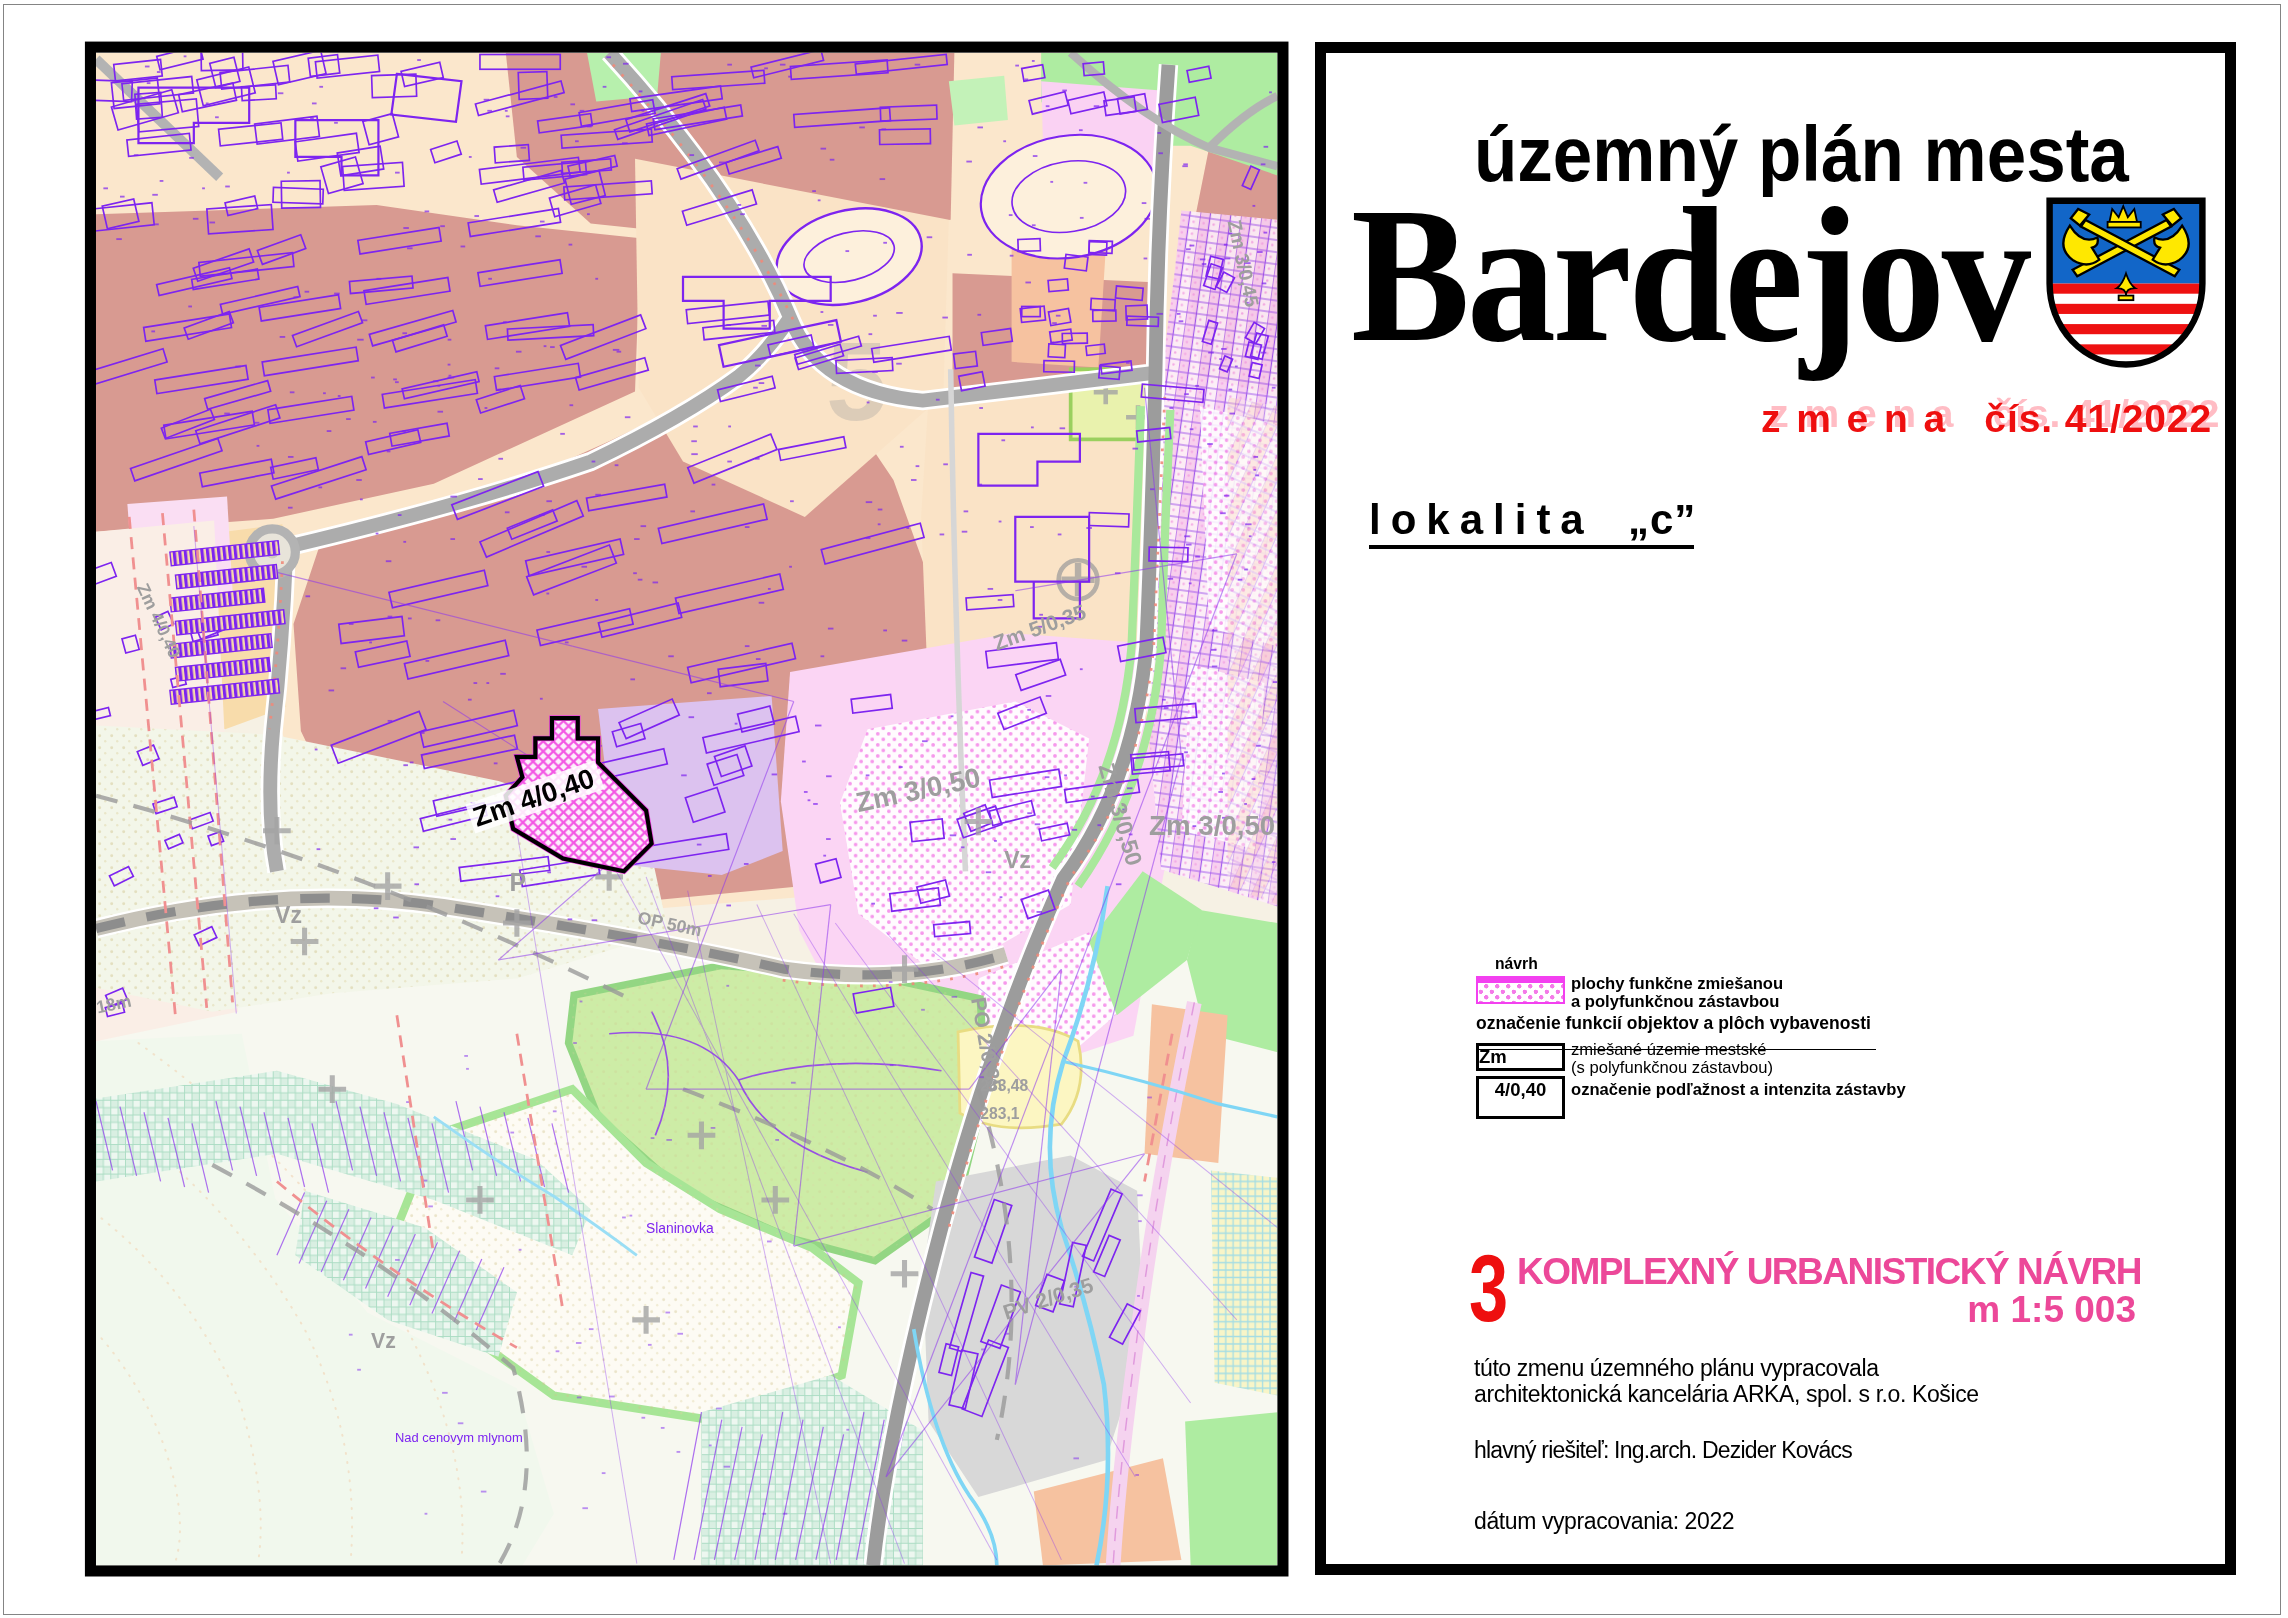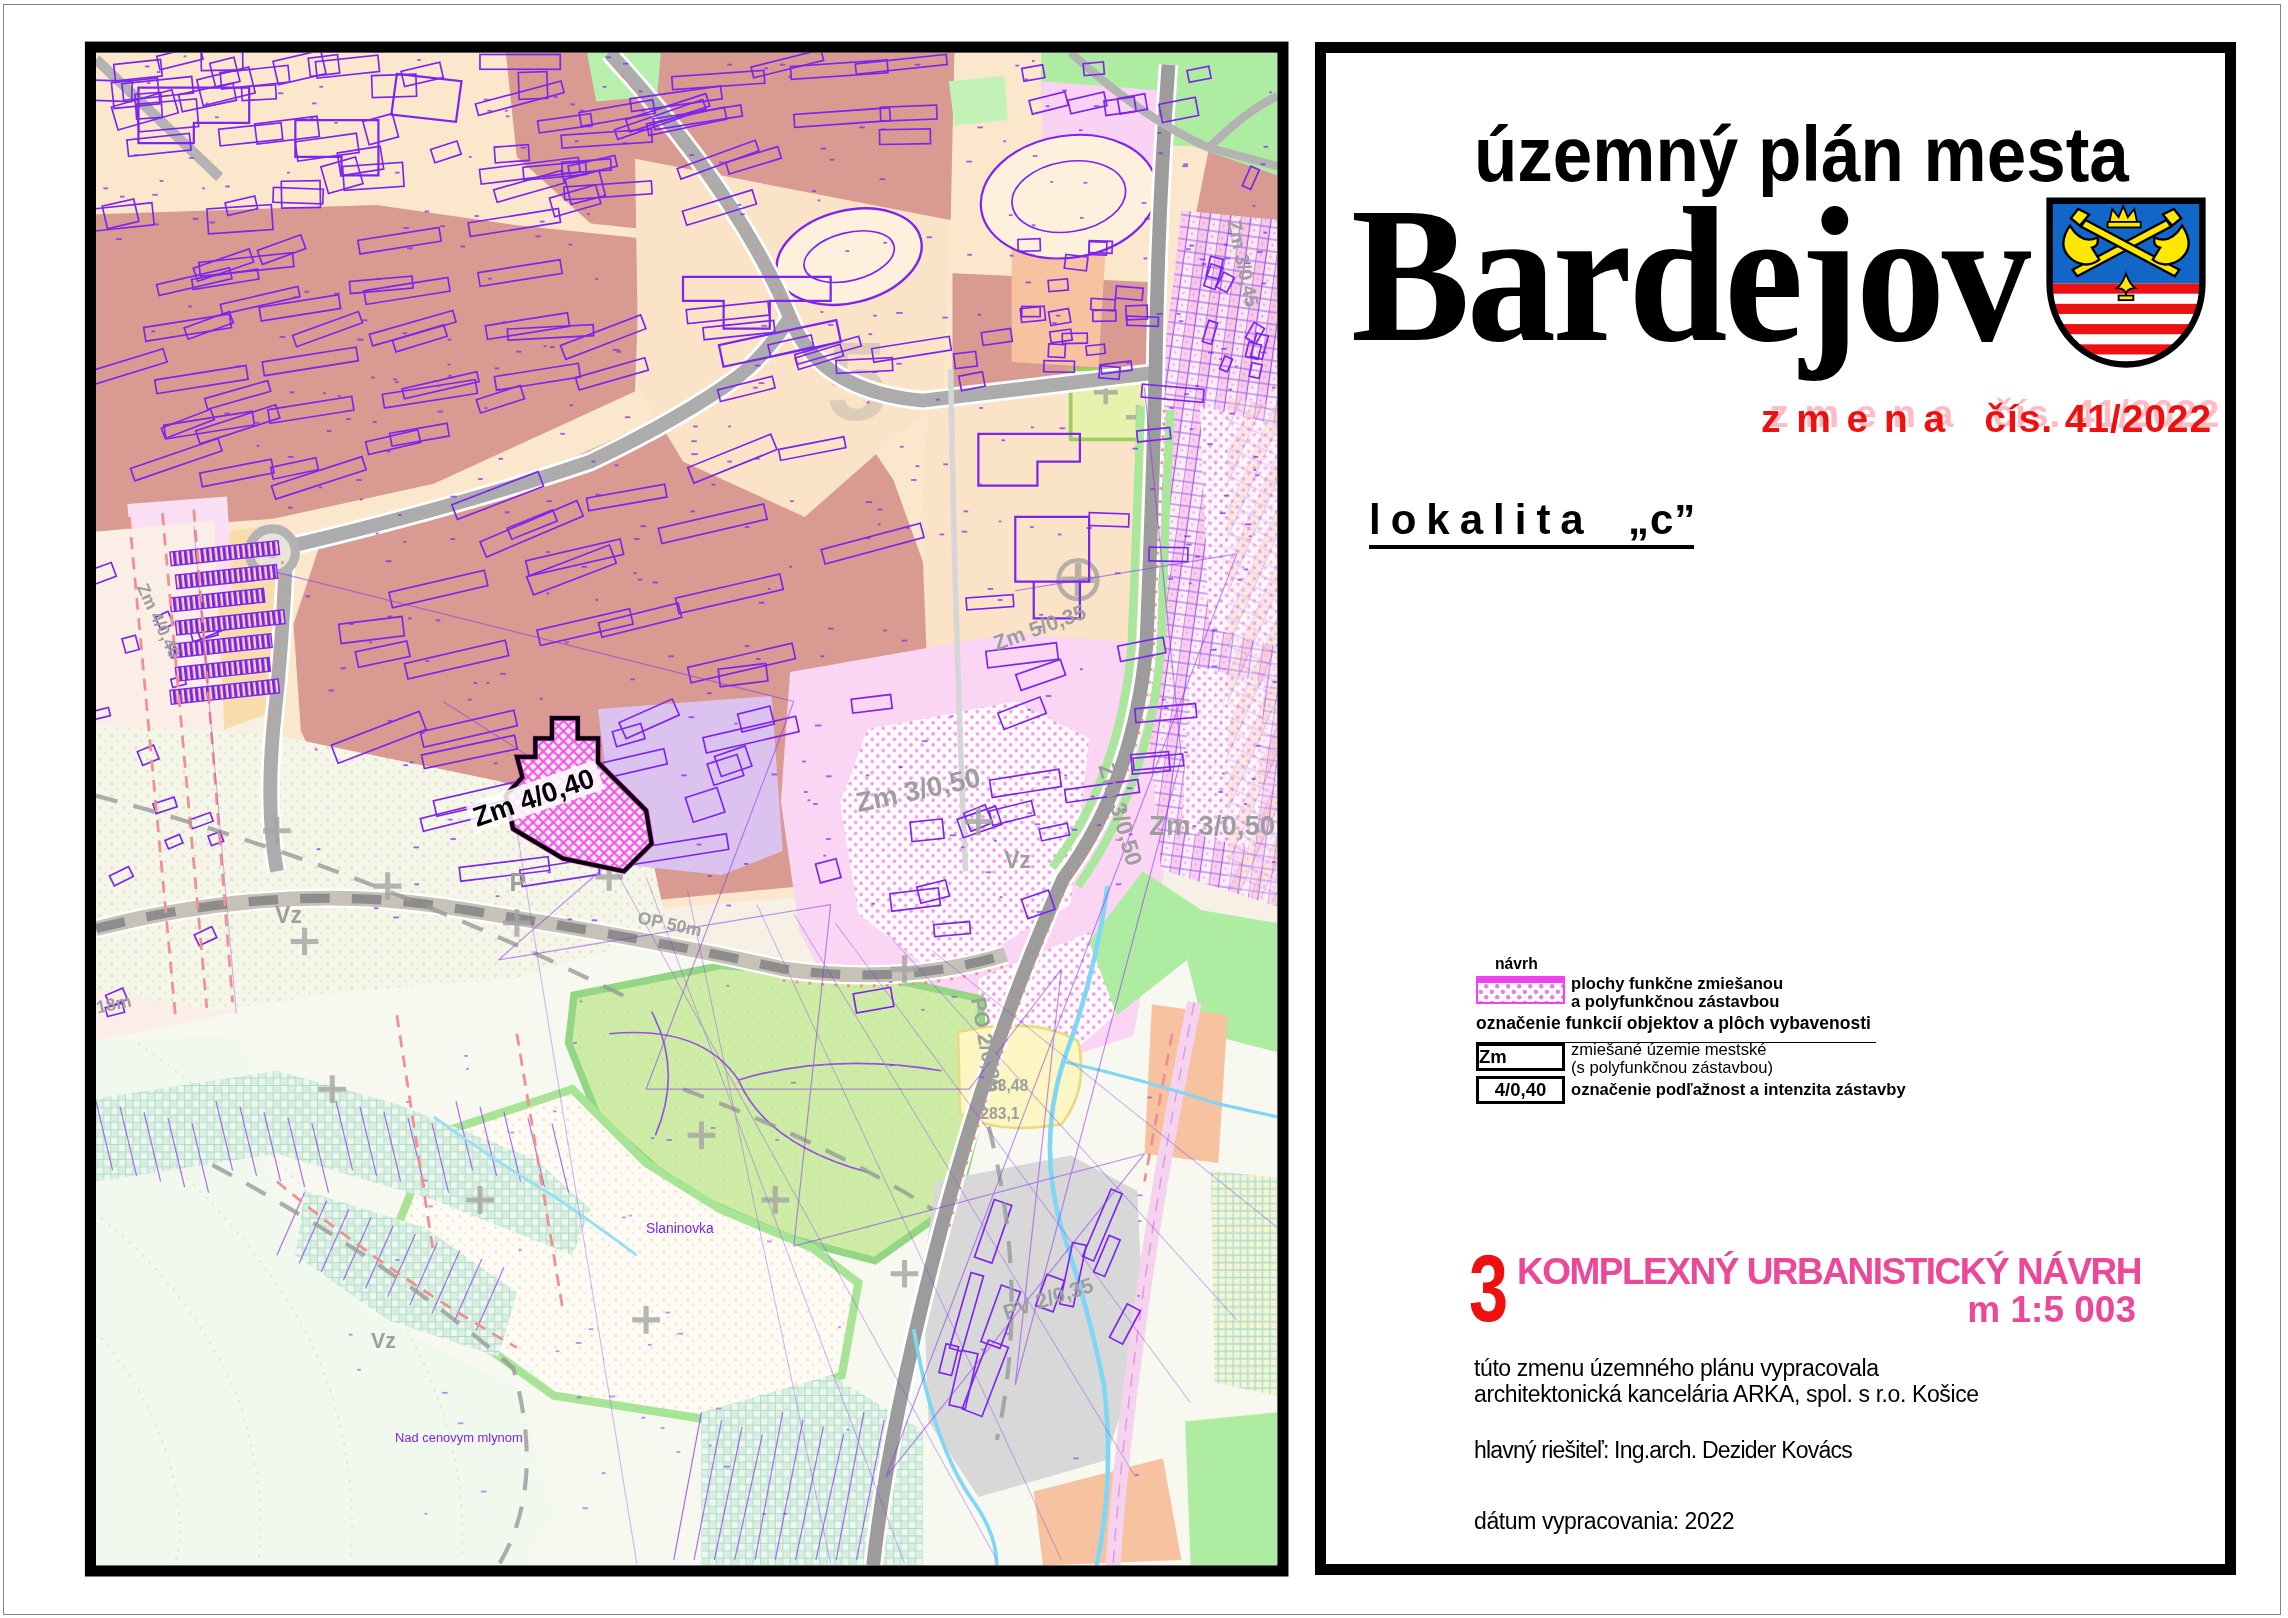--- a/index.html
+++ b/index.html
@@ -1034,27 +1034,27 @@
 
 <div style="position:absolute;left:1495px;top:955px;font-size:15.7px;font-weight:bold;color:#000">návrh</div>
 
 <div style="position:absolute;left:1476px;top:976px;width:89px;height:28px;border:2.8px solid #f340f0;box-sizing:border-box;background:
  linear-gradient(#f340f0 0 5.5px, transparent 5.5px),
  radial-gradient(circle at 2.8px 2.8px, #f47ae8 2px, transparent 2.4px),
  radial-gradient(circle at 8.3px 8.3px, #f47ae8 2px, transparent 2.4px);background-size:100% 100%,11px 11px,11px 11px;background-color:#fff"></div>
 
 <div style="position:absolute;left:1571px;top:975px;font-size:16.6px;font-weight:bold;line-height:17.5px;color:#000">plochy funkčne zmiešanou<br>a polyfunkčnou zástavbou</div>
 
-<div style="position:absolute;left:1476px;top:1013px;font-size:17.5px;font-weight:bold;color:#000;border-bottom:1.8px solid #000;padding-bottom:8px">označenie funkcií objektov a plôch vybavenosti&nbsp;</div>
+<div style="position:absolute;left:1476px;top:1013px;font-size:17.5px;font-weight:bold;color:#000;border-bottom:1.8px solid #000;padding-bottom:15px">označenie funkcií objektov a plôch vybavenosti&nbsp;</div>
 
 <div style="position:absolute;left:1476px;top:1043px;width:89px;height:28px;border:3.7px solid #000;box-sizing:border-box;text-align:left;font-size:18.5px;font-weight:bold;line-height:21px">Zm</div>
 
 <div style="position:absolute;left:1571px;top:1041px;font-size:16.6px;font-weight:normal;line-height:17.5px;color:#000">zmiešané územie mestské<br>(s polyfunkčnou zástavbou)</div>
 
-<div style="position:absolute;left:1476px;top:1076px;width:89px;height:28px;border:3.7px solid #000;box-sizing:border-box;text-align:center;font-size:18.5px;font-weight:bold;line-height:21px">4/0,40</div>
+<div style="position:absolute;left:1476px;top:1076px;width:89px;height:43px;border:3.7px solid #000;box-sizing:border-box;text-align:center;font-size:18.5px;font-weight:bold;line-height:21px">4/0,40</div>
 
 <div style="position:absolute;left:1571px;top:1080px;font-size:16.6px;font-weight:bold;color:#000">označenie podľažnost a intenzita zástavby</div>
 
 <div style="position:absolute;left:1469px;top:1250px;font-size:95px;font-weight:bold;color:#ee0f0f;line-height:76px;transform-origin:0 0;transform:scaleX(0.74)">3</div>
 
 <div style="position:absolute;left:1517px;top:1253px;width:619px;font-size:37px;font-weight:bold;color:#ec4899;text-align:right;line-height:38px;white-space:nowrap;letter-spacing:-1.5px">KOMPLEXNÝ URBANISTICKÝ NÁVRH<br><span style="letter-spacing:0px">m 1:5 003</span></div>
 
 <div style="position:absolute;left:1474px;top:1355px;font-size:23px;color:#000;line-height:26px;letter-spacing:-0.4px">túto zmenu územného plánu vypracovala<br>architektonická kancelária ARKA, spol. s r.o. Košice</div>
 
 <div style="position:absolute;left:1474px;top:1437px;font-size:23px;color:#000;letter-spacing:-0.8px">hlavný riešiteľ: Ing.arch. Dezider Kovács</div>

